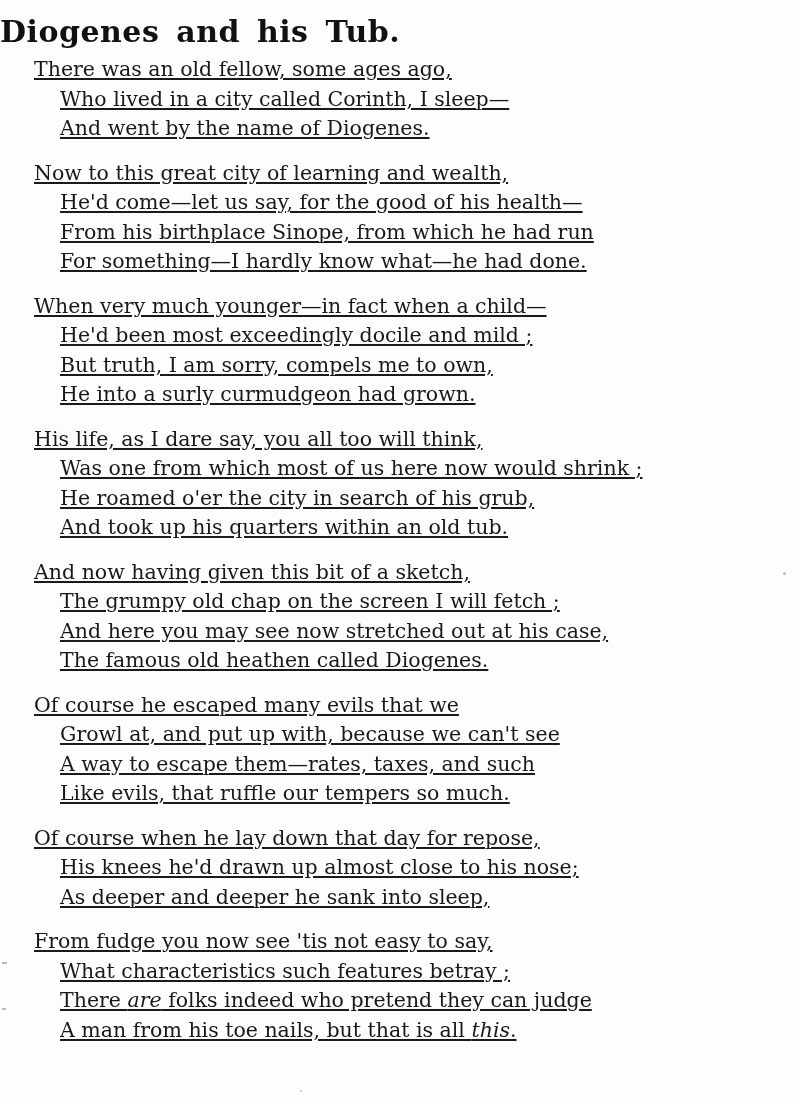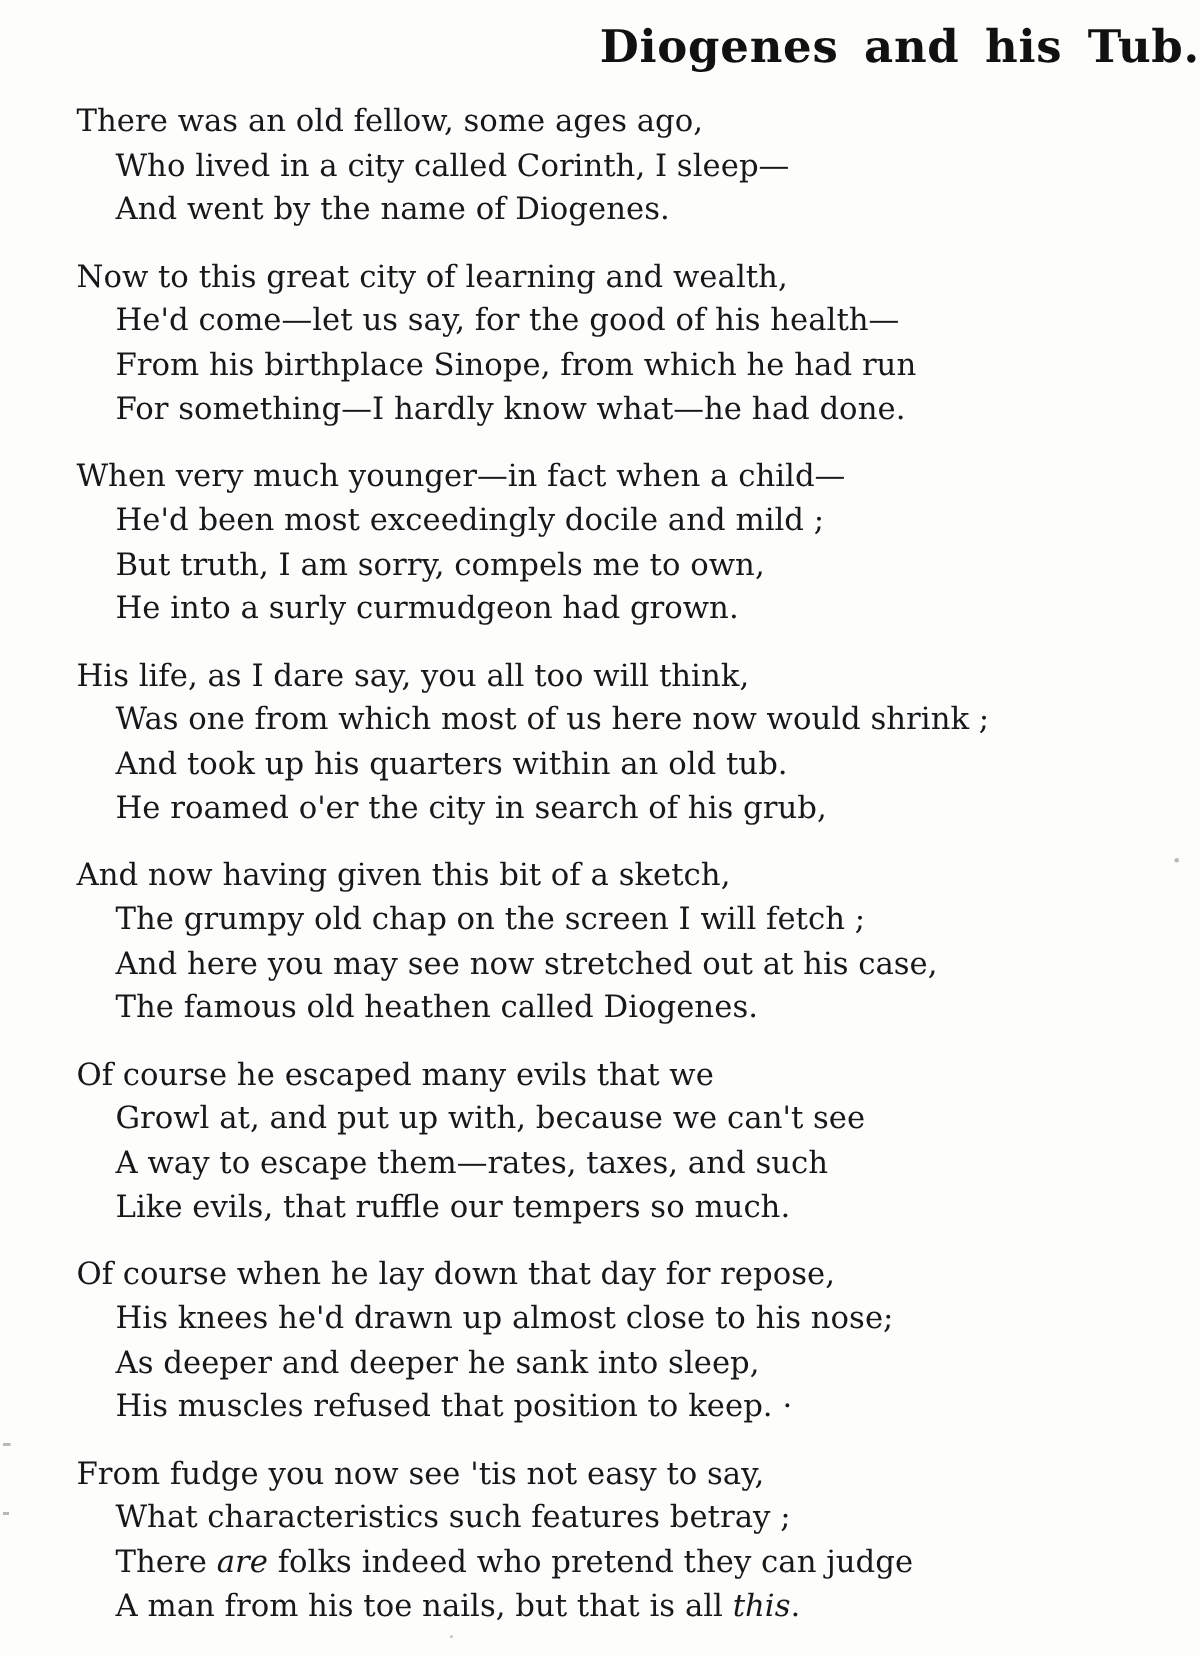--- a/index.html
+++ b/index.html
@@ -16,32 +16,33 @@
     overflow: hidden;
   }
   
   .page {
     position: absolute;
     inset: 0;
     background: #fdfdfb;
     padding: 0;
   }
   .poem-title {
-    text-align: right;
+    text-align: left;
     font-family: "DejaVu Serif", serif;
     font-weight: 700;
     font-size: 30px;
     letter-spacing: 0.5px;
     margin: 14px 0 6px 0;
     word-spacing: 6px;
     color: #111;
   }
   .stanzas {
-    margin: 17px;
+    margin: 0;
     padding: 0 18px 0 34px;
+    text-decoration: underline;
   }
   .stanza {
     margin-bottom: 15px;
   }
   .line {
     font-size: 20.5px;
     line-height: 29.5px;
     white-space: pre;
     color: #16181a;
     font-family: "DejaVu Serif", serif;
@@ -88,40 +89,39 @@
       </div>
       <div class="stanza">
         <div class="line">When very much younger—in fact when a child—</div>
         <div class="line indent">He'd been most exceedingly docile and mild ;</div>
         <div class="line indent">But truth, I am sorry, compels me to own,</div>
         <div class="line indent">He into a surly curmudgeon had grown.</div>
       </div>
       <div class="stanza">
         <div class="line">His life, as I dare say, you all too will think,</div>
         <div class="line indent">Was one from which most of us here now would shrink ;</div>
+        <div class="line indent">He roamed o'er the city in search of his grub,</div>
         <div class="line indent">And took up his quarters within an old tub.</div>
-        <div class="line indent">He roamed o'er the city in search of his grub,</div>
       </div>
       <div class="stanza">
         <div class="line">And now having given this bit of a sketch,</div>
         <div class="line indent">The grumpy old chap on the screen I will fetch ;</div>
         <div class="line indent">And here you may see now stretched out at his case,</div>
         <div class="line indent">The famous old heathen called Diogenes.</div>
       </div>
       <div class="stanza">
         <div class="line">Of course he escaped many evils that we</div>
         <div class="line indent">Growl at, and put up with, because we can't see</div>
         <div class="line indent">A way to escape them—rates, taxes, and such</div>
         <div class="line indent">Like evils, that ruffle our tempers so much.</div>
       </div>
       <div class="stanza">
         <div class="line">Of course when he lay down that day for repose,</div>
         <div class="line indent">His knees he'd drawn up almost close to his nose;</div>
         <div class="line indent">As deeper and deeper he sank into sleep,</div>
-        <div class="line indent">His muscles refused that position to keep. ·</div>
       </div>
       <div class="stanza">
         <div class="line">From fudge you now see 'tis not easy to say,</div>
         <div class="line indent">What characteristics such features betray ;</div>
         <div class="line indent">There <em>are</em> folks indeed who pretend they can judge</div>
         <div class="line indent">A man from his toe nails, but that is all <em>this</em>.</div>
       </div>
     </div>
 
   <div class="edge-mark left-1"></div>

